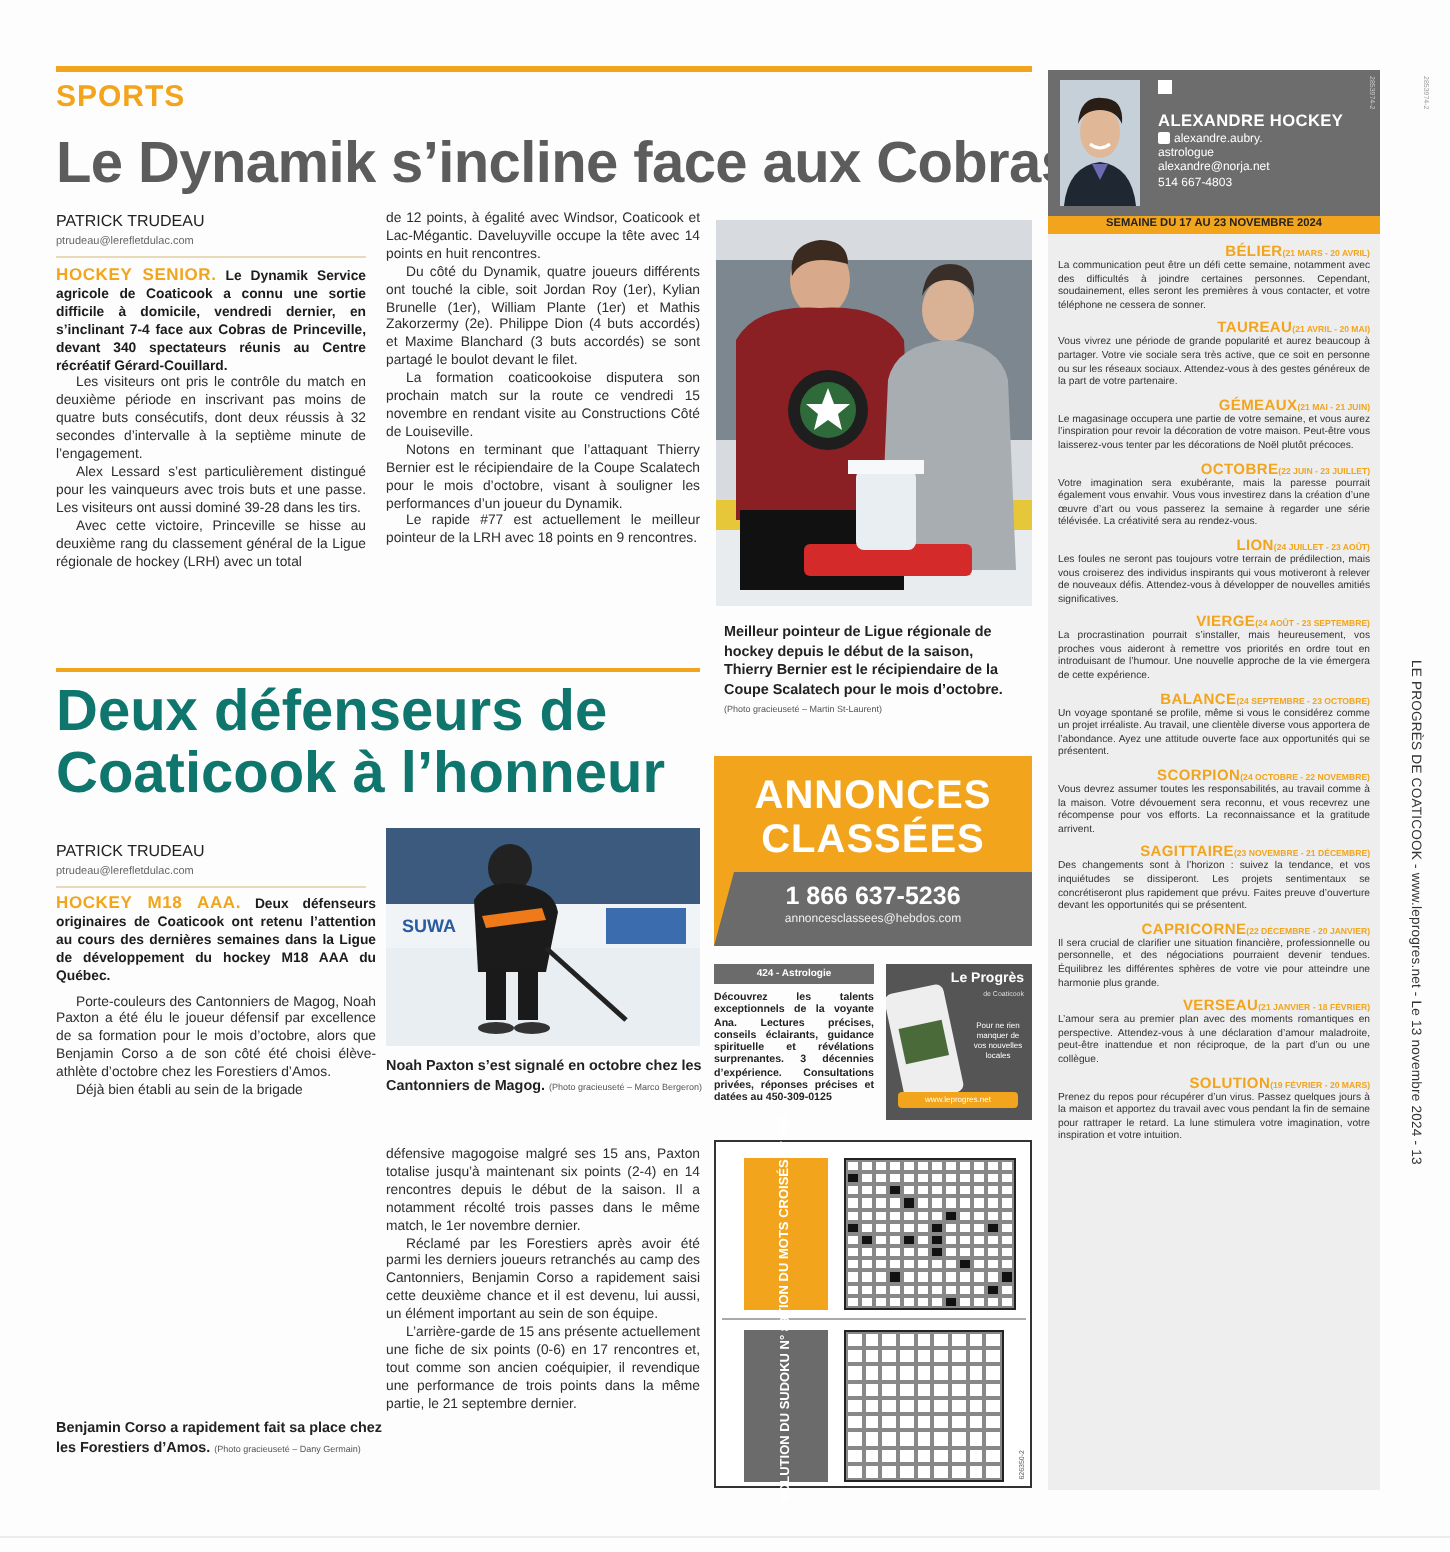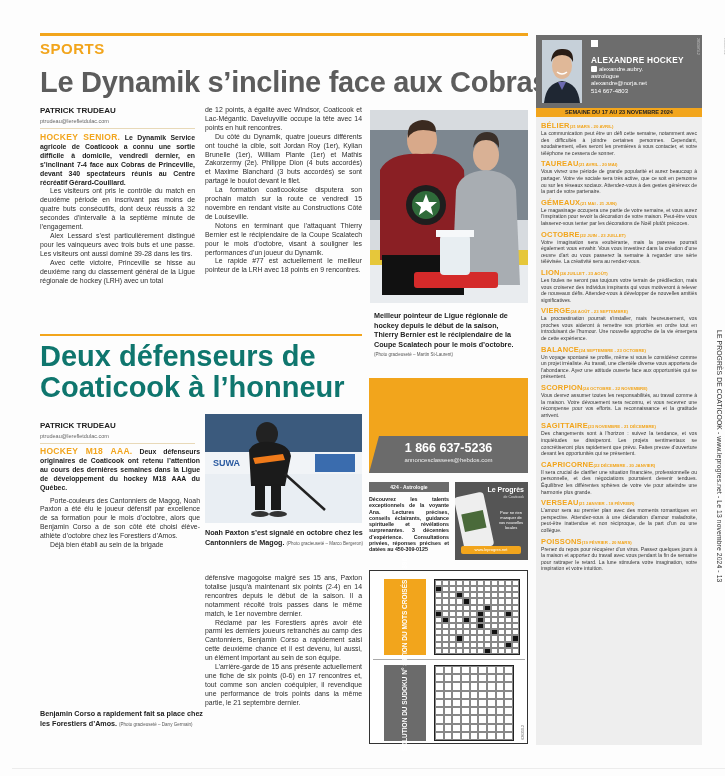--- a/index.html
+++ b/index.html
@@ -1,25 +1,25 @@
 <!DOCTYPE html>
 <html><head>
 <meta charset="utf-8">
 <style>
   * { box-sizing: border-box; margin: 0; padding: 0; }
   html, body { width: 725px; height: 776px; overflow: hidden; background: #fdfdfd; }
   body { font-family: "Liberation Sans", sans-serif; color: #2b2b2b; position: relative; }
 
-  .page { position: absolute; left: 12px; top: 0; width: 644px; height: 776px; }
+  .page { position: absolute; left: 0; top: 0; width: 644px; height: 776px; }
 
   .top-rule { position: absolute; left: 28px; top: 33px; width: 488px; height: 3px; background: #f2a51c; }
   .section-label { position: absolute; left: 28px; top: 40px; font-weight: bold; font-size: 15px; color: #f2a51c; letter-spacing: 0.5px; }
   .headline1 { position: absolute; left: 28px; top: 66px; font-size: 29px; font-weight: bold; color: #5c5c5c; letter-spacing: -0.3px; white-space: nowrap; }
 
-  .byline { position: absolute; font-size: 8px; font-weight: bold; color: #222; }
+  .byline { position: absolute; font-size: 8px; font-weight: normal; color: #222; }
   .email { position: absolute; font-size: 5.5px; color: #666; }
   .thin-rule { position: absolute; height: 1px; background: #e8d9b8; }
 
   .col { position: absolute; font-size: 6.9px; line-height: 8.9px; text-align: justify; color: #2d2d2d; }
   .col p { text-indent: 10px; }
   .col p.noindent { text-indent: 0; }
   .kicker { color: #f2a51c; font-weight: bold; font-size: 8.5px; letter-spacing: 0.3px; }
   .lede { font-weight: bold; color: #1c1c1c; font-size: 6.9px; }
 
   .photo { position: absolute; overflow: hidden; }
@@ -60,21 +60,21 @@
   .astro-header { position: absolute; left: 524px; top: 35px; width: 166px; height: 73px; background: #6d6d6d; }
   .astro-photo { position: absolute; left: 6px; top: 5px; width: 40px; height: 63px; background: linear-gradient(180deg, #cfd6dd 0%, #b5bec7 100%); overflow: hidden; }
   .astro-checkbox { position: absolute; left: 55px; top: 5px; width: 7px; height: 7px; background: #fff; }
   .astro-name { position: absolute; left: 55px; top: 20px; color: #fff; font-weight: bold; font-size: 8.3px; letter-spacing: 0.2px; }
   .astro-info { position: absolute; left: 55px; top: 31px; color: #fff; font-size: 6px; line-height: 7.2px; }
   .fb-icon { display: inline-block; width: 6px; height: 6px; background: #fff; border-radius: 1px; margin-right: 2px; vertical-align: -1px; }
   .astro-code { position: absolute; right: 2px; top: 3px; color: #ccc; font-size: 3.5px; writing-mode: vertical-rl; }
   .week-bar { position: absolute; left: 524px; top: 108px; width: 166px; height: 9px; background: #f2a51c; color: #222; font-weight: bold; font-size: 5.6px; text-align: center; line-height: 9px; }
   .astro-body { position: absolute; left: 524px; top: 117px; width: 166px; height: 628px; background: #eeeeee; padding: 4px 5px 0 5px; }
   .sign { margin-bottom: 3px; }
-  .sign-head { display: flex; justify-content: flex-start; align-items: baseline; }
+  .sign-head { display: flex; justify-content: flex-end; align-items: baseline; }
   .sign-name { color: #f2a51c; font-weight: bold; font-size: 7.5px; letter-spacing: 0.2px; }
   .sign-dates { color: #f2a51c; font-size: 4.3px; font-weight: bold; }
   .sign-text { font-size: 5.1px; line-height: 6.6px; color: #333; text-align: justify; }
 
   .vertical-folio { position: absolute; left: 704px; top: 330px; font-size: 6.8px; color: #333; writing-mode: vertical-rl; white-space: nowrap; letter-spacing: 0.1px; }
   .top-code { position: absolute; left: 711px; top: 38px; font-size: 3.5px; color: #999; writing-mode: vertical-rl; }
   .bottom-line { position: absolute; left: 0; top: 768px; width: 725px; height: 1px; background: #ececec; }
 </style>
 </head>
 <body>
@@ -170,20 +170,24 @@
     <p>Réclamé par les Forestiers après avoir été parmi les derniers joueurs retranchés au camp des Cantonniers, Benjamin Corso a rapidement saisi cette deuxième chance et il est devenu, lui aussi, un élément important au sein de son équipe.</p>
     <p>L’arrière-garde de 15 ans présente actuellement une fiche de six points (0-6) en 17 rencontres et, tout comme son ancien coéquipier, il revendique une performance de trois points dans la même partie, le 21 septembre dernier.</p>
   </div>
 
   <div class="caption" style="left:28px;top:709px;width:165px;">
     <span>Benjamin Corso a rapidement fait sa place chez les Forestiers d’Amos.</span>
     <span class="credit">(Photo gracieuseté – Dany Germain)</span>
   </div>
 
   <div class="ad-box">
+    <div class="ad-title">
+      <div>ANNONCES</div>
+      <div>CLASSÉES</div>
+    </div>
     <div class="ad-band"></div>
     <div class="ad-phone">1 866 637-5236</div>
     <div class="ad-email">annoncesclassees@hebdos.com</div>
   </div>
 
   <div class="astro-ad">
     <div class="astro-ad-head">424 - Astrologie</div>
     <div class="astro-ad-body">Découvrez les talents exceptionnels de la voyante Ana. Lectures précises, conseils éclairants, guidance spirituelle et révélations surprenantes. 3 décennies d’expérience. Consultations privées, réponses précises et datées au 450-309-0125</div>
   </div>
 
@@ -532,21 +536,21 @@
       </div>
       <div class="sign">
         <div class="sign-head">
           <span class="sign-name">VERSEAU</span>
           <span class="sign-dates">(21 JANVIER - 18 FÉVRIER)</span>
         </div>
         <div class="sign-text">L’amour sera au premier plan avec des moments romantiques en perspective. Attendez-vous à une déclaration d’amour maladroite, peut-être inattendue et non réciproque, de la part d’un ou une collègue.</div>
       </div>
       <div class="sign">
         <div class="sign-head">
-          <span class="sign-name">POISSONS</span>
+          <span class="sign-name">SOLUTION</span>
           <span class="sign-dates">(19 FÉVRIER - 20 MARS)</span>
         </div>
         <div class="sign-text">Prenez du repos pour récupérer d’un virus. Passez quelques jours à la maison et apportez du travail avec vous pendant la fin de semaine pour rattraper le retard. La lune stimulera votre imagination, votre inspiration et votre intuition.</div>
       </div>
     </div>
 
   <div class="vertical-folio">LE PROGRÈS DE COATICOOK - www.leprogres.net - Le 13 novembre 2024 - 13</div>
   <div class="top-code">2853974-2</div>
   <div class="bottom-line"></div>
 </div>

